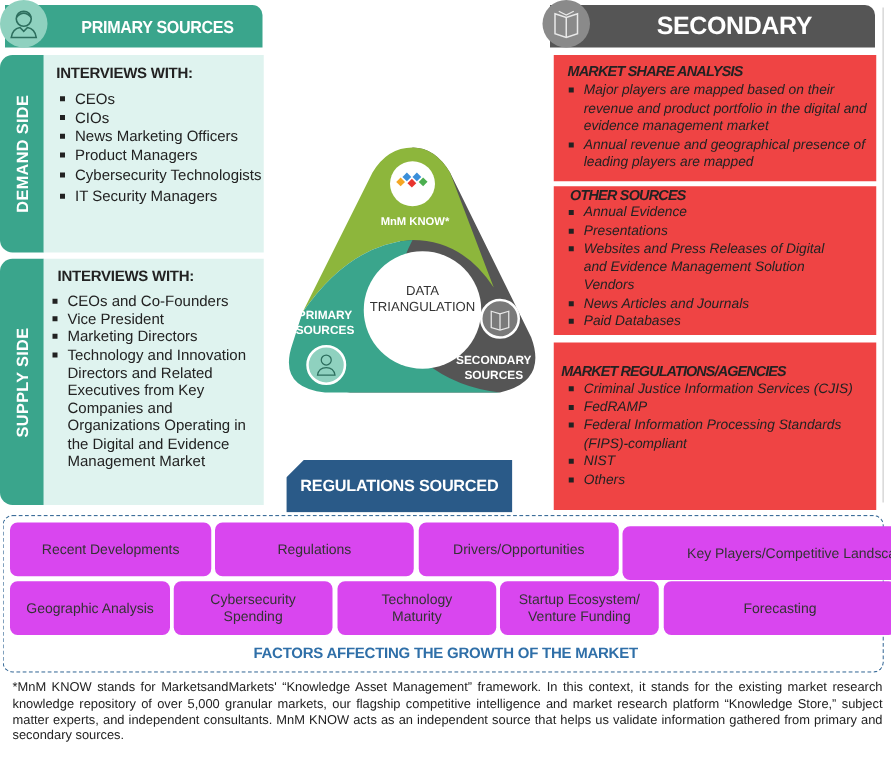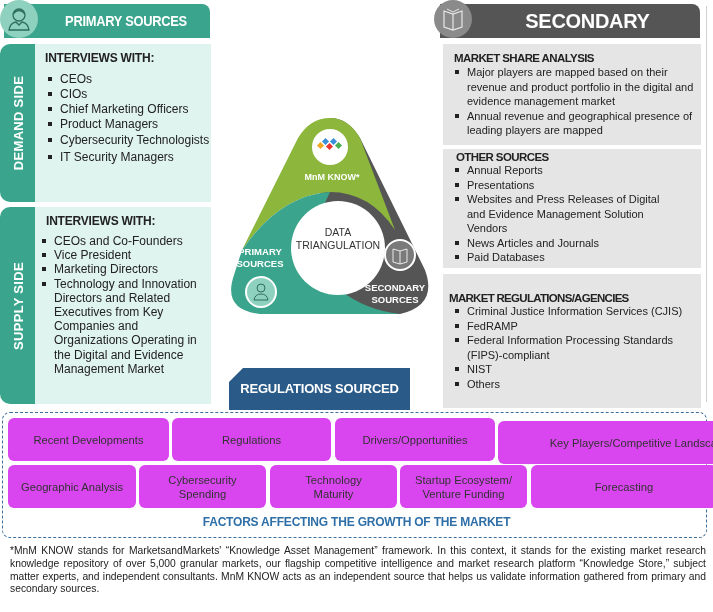--- a/index.html
+++ b/index.html
@@ -17,21 +17,21 @@
   .side-body{background:#dff3ef;}
   .blk-title{font-weight:bold;font-size:12px;color:#222;letter-spacing:-0.2px;}
   ul.bul{list-style:none;margin:0;padding:0;}
   ul.bul li{position:relative;padding-left:14px;font-size:12px;line-height:15px;color:#222;}
   ul.bul li::before{content:"";position:absolute;left:2px;top:5px;width:4px;height:4px;background:#222;}
 
   
   .sec-hdr{left:440px;top:4px;width:260px;height:34px;background:#555;border-radius:0 8px 0 0;}
   .sec-hdr-circle{left:434px;top:0;width:38px;height:38px;border-radius:50%;background:#8a8a8a;}
   .sec-hdr-title{left:475px;top:4px;width:225px;height:34px;line-height:34px;text-align:center;color:#fff;font-weight:bold;font-size:20px;letter-spacing:-0.3px;}
-  .sec-box{background:#e5e5e5;}
+  .sec-box{background:#ef4444;font-style:italic;}
   .sec-box .blk-title{font-size:11.5px;}
   .sec-box ul.bul li{font-size:11px;line-height:14.5px;}
   .vline{left:706px;top:6px;width:1px;height:396px;background:#d0d0d0;}
 
   
   .info-tab{left:229px;top:368px;width:181px;height:42px;background:#2a5a88;clip-path:polygon(14px 0,100% 0,100% 100%,0 100%,0 14px);}
   .info-title{left:229px;top:372px;width:181px;height:34px;line-height:34px;text-align:center;color:#fff;font-weight:bold;font-size:13px;letter-spacing:-0.2px;}
 
   
   .factors-frame{left:2px;top:412px;width:703px;height:124px;border:1px dashed #3d6e9a;border-radius:8px;}
@@ -54,21 +54,21 @@
 <div class="abs prim-hdr-title">PRIMARY SOURCES</div>
 
 <div class="abs side-tab" style="left:0;top:44px;width:35px;height:158px;">
   <span>DEMAND SIDE</span>
 </div>
 <div class="abs side-body" style="left:35px;top:44px;width:176px;height:158px;">
   <div class="blk-title" style="margin:7px 0 0 10px;">INTERVIEWS WITH:</div>
   <ul class="bul" style="margin:7px 0 0 11px;">
     <li>CEOs</li>
     <li>CIOs</li>
-    <li>Chief Marketing Officers</li>
+    <li>News Marketing Officers</li>
     <li>Product Managers</li>
     <li style="margin-top:1px;">Cybersecurity Technologists</li>
     <li style="margin-top:2px;">IT Security Managers</li>
   </ul>
 </div>
 
 <div class="abs side-tab" style="left:0;top:207px;width:35px;height:197px;">
   <span>SUPPLY SIDE</span>
 </div>
 <div class="abs side-body" style="left:35px;top:207px;width:176px;height:197px;">
@@ -96,21 +96,21 @@
   <div class="blk-title" style="margin:8px 0 0 11px;letter-spacing:-0.6px;">MARKET SHARE ANALYSIS</div>
   <ul class="bul" style="margin:1px 6px 0 10px;">
     <li>Major players are mapped based on their revenue and product portfolio in the digital and evidence management market</li>
     <li>Annual revenue and geographical presence of leading players are mapped</li>
   </ul>
 </div>
 
 <div class="abs sec-box" style="left:443px;top:149px;width:258px;height:119px;">
   <div class="blk-title" style="margin:2px 0 0 13px;letter-spacing:-0.6px;">OTHER SOURCES</div>
   <ul class="bul" style="margin:0 6px 0 10px;width:220px;">
-    <li>Annual Reports</li>
+    <li>Annual Evidence</li>
     <li>Presentations</li>
     <li>Websites and Press Releases of Digital and Evidence Management Solution Vendors</li>
     <li>News Articles and Journals</li>
     <li>Paid Databases</li>
   </ul>
 </div>
 
 <div class="abs sec-box" style="left:443px;top:274px;width:258px;height:134px;">
   <div class="blk-title" style="margin:18px 0 0 6px;letter-spacing:-0.7px;">MARKET REGULATIONS/AGENCIES</div>
   <ul class="bul" style="margin:0 6px 0 10px;width:242px;">

